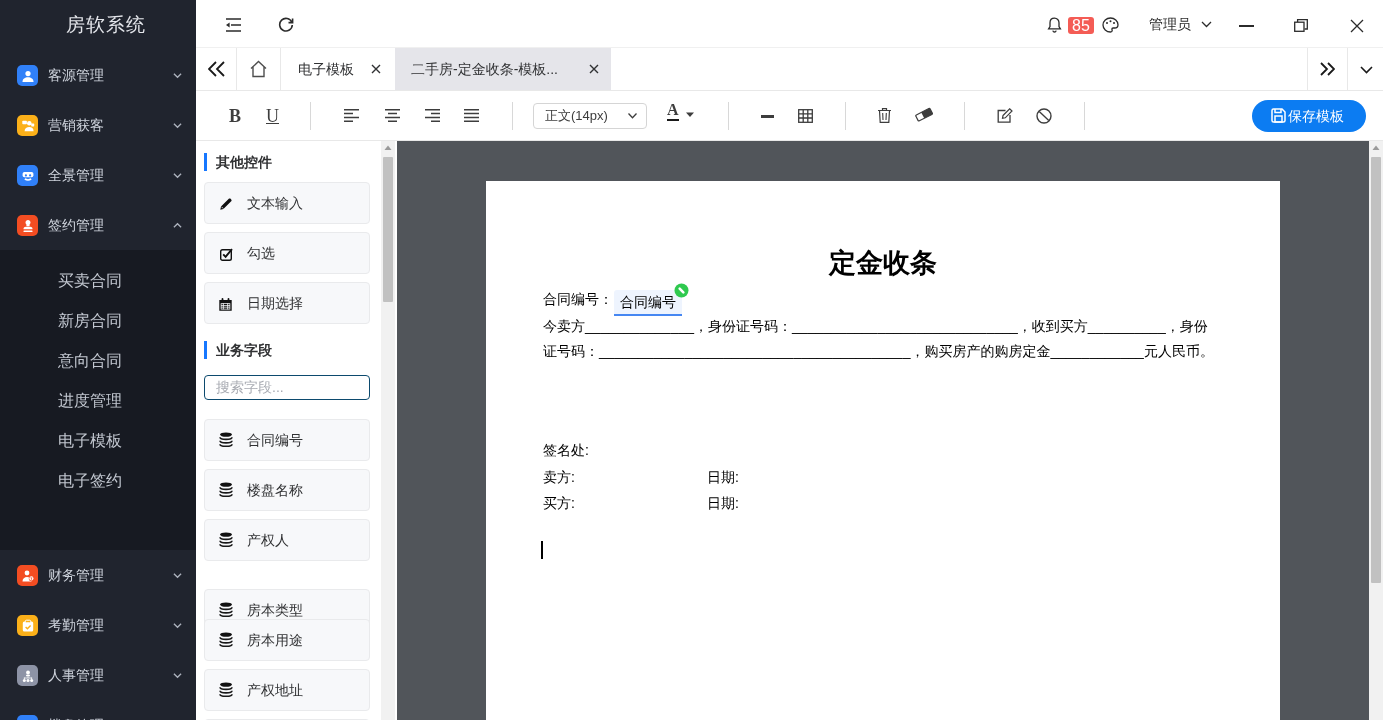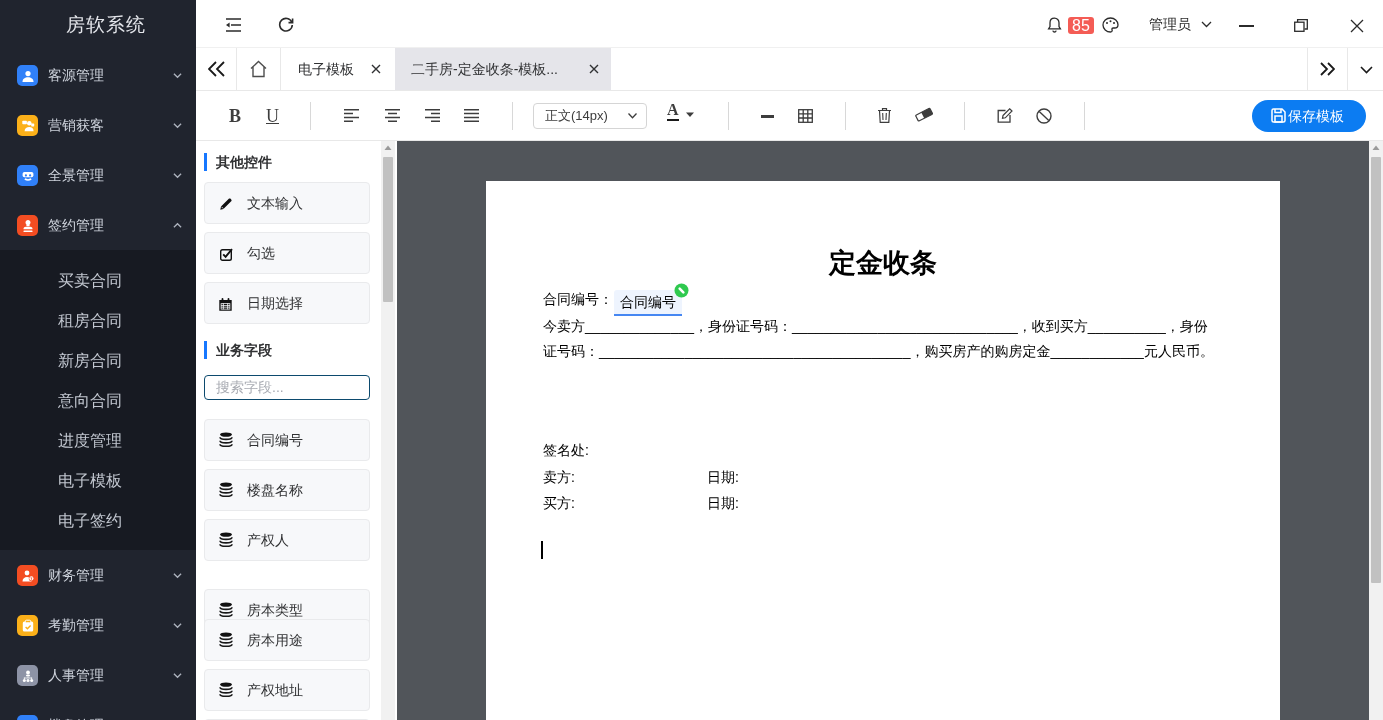--- a/index.html
+++ b/index.html
@@ -113,21 +113,20 @@
           </svg>
       </div>
       <div class="sb-txt">签约管理</div>
       <svg class="sb-chev" viewBox="0 0 10 10">
           <path d="M1 7 L5 3 L9 7" stroke="#aeb4bf" stroke-width="1.4" fill="none"></path>
         </svg>
     </div>
 
     <div id="submenu">
       <div class="sm-item">买卖合同</div>
-      <div class="sm-item">租房合同</div>
       <div class="sm-item">新房合同</div>
       <div class="sm-item">意向合同</div>
       <div class="sm-item">进度管理</div>
       <div class="sm-item">电子模板</div>
       <div class="sm-item">电子签约</div>
     </div>
 
     <div class="sb-item" style="top:550px;">
       <div class="sb-ico" style="background:#f34d22;">
         <svg width="14" height="14" viewBox="0 0 14 14">

